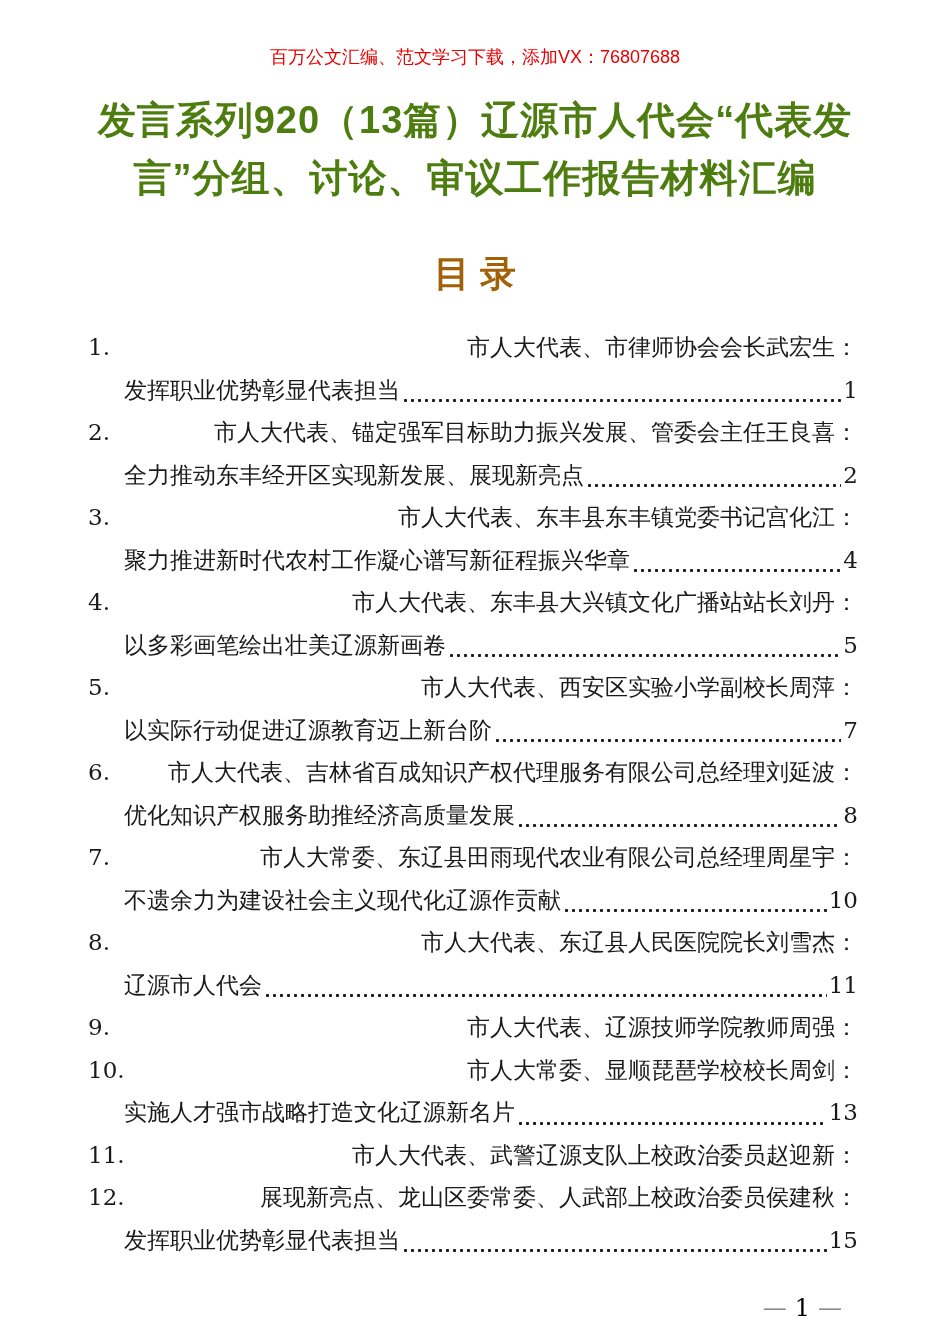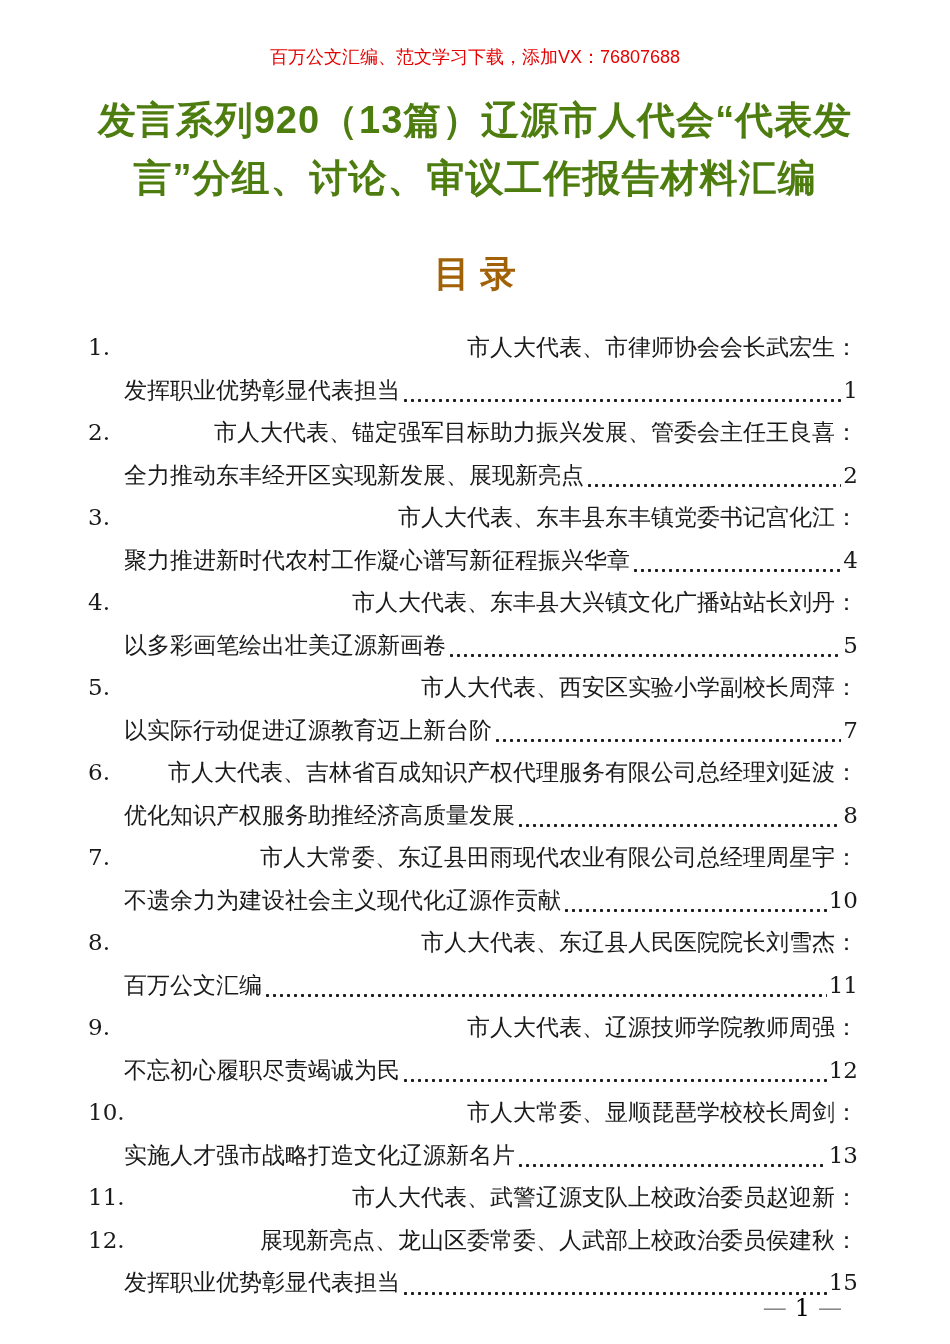--- a/index.html
+++ b/index.html
@@ -175,35 +175,30 @@
           <span class="page-number">10</span>
         </div>
       </div>
 
       <div class="toc-item">
         <div class="toc-line1">
           <span class="entry-number">8.</span>
           <span class="speaker-text">市人大代表、东辽县人民医院院长刘雪杰：</span>
         </div>
         <div class="toc-line2">
-          <span class="entry-title">百万公文汇编</span>
+          <span class="entry-title">辽源市人代会</span>
           <span class="dot-leader"></span>
           <span class="page-number">11</span>
         </div>
       </div>
 
       <div class="toc-item">
         <div class="toc-line1">
           <span class="entry-number">9.</span>
           <span class="speaker-text">市人大代表、辽源技师学院教师周强：</span>
-        </div>
-        <div class="toc-line2">
-          <span class="entry-title">不忘初心履职尽责竭诚为民</span>
-          <span class="dot-leader"></span>
-          <span class="page-number">12</span>
         </div>
       </div>
 
       <div class="toc-item">
         <div class="toc-line1">
           <span class="entry-number">10.</span>
           <span class="speaker-text">市人大常委、显顺琵琶学校校长周剑：</span>
         </div>
         <div class="toc-line2">
           <span class="entry-title">实施人才强市战略打造文化辽源新名片</span>

